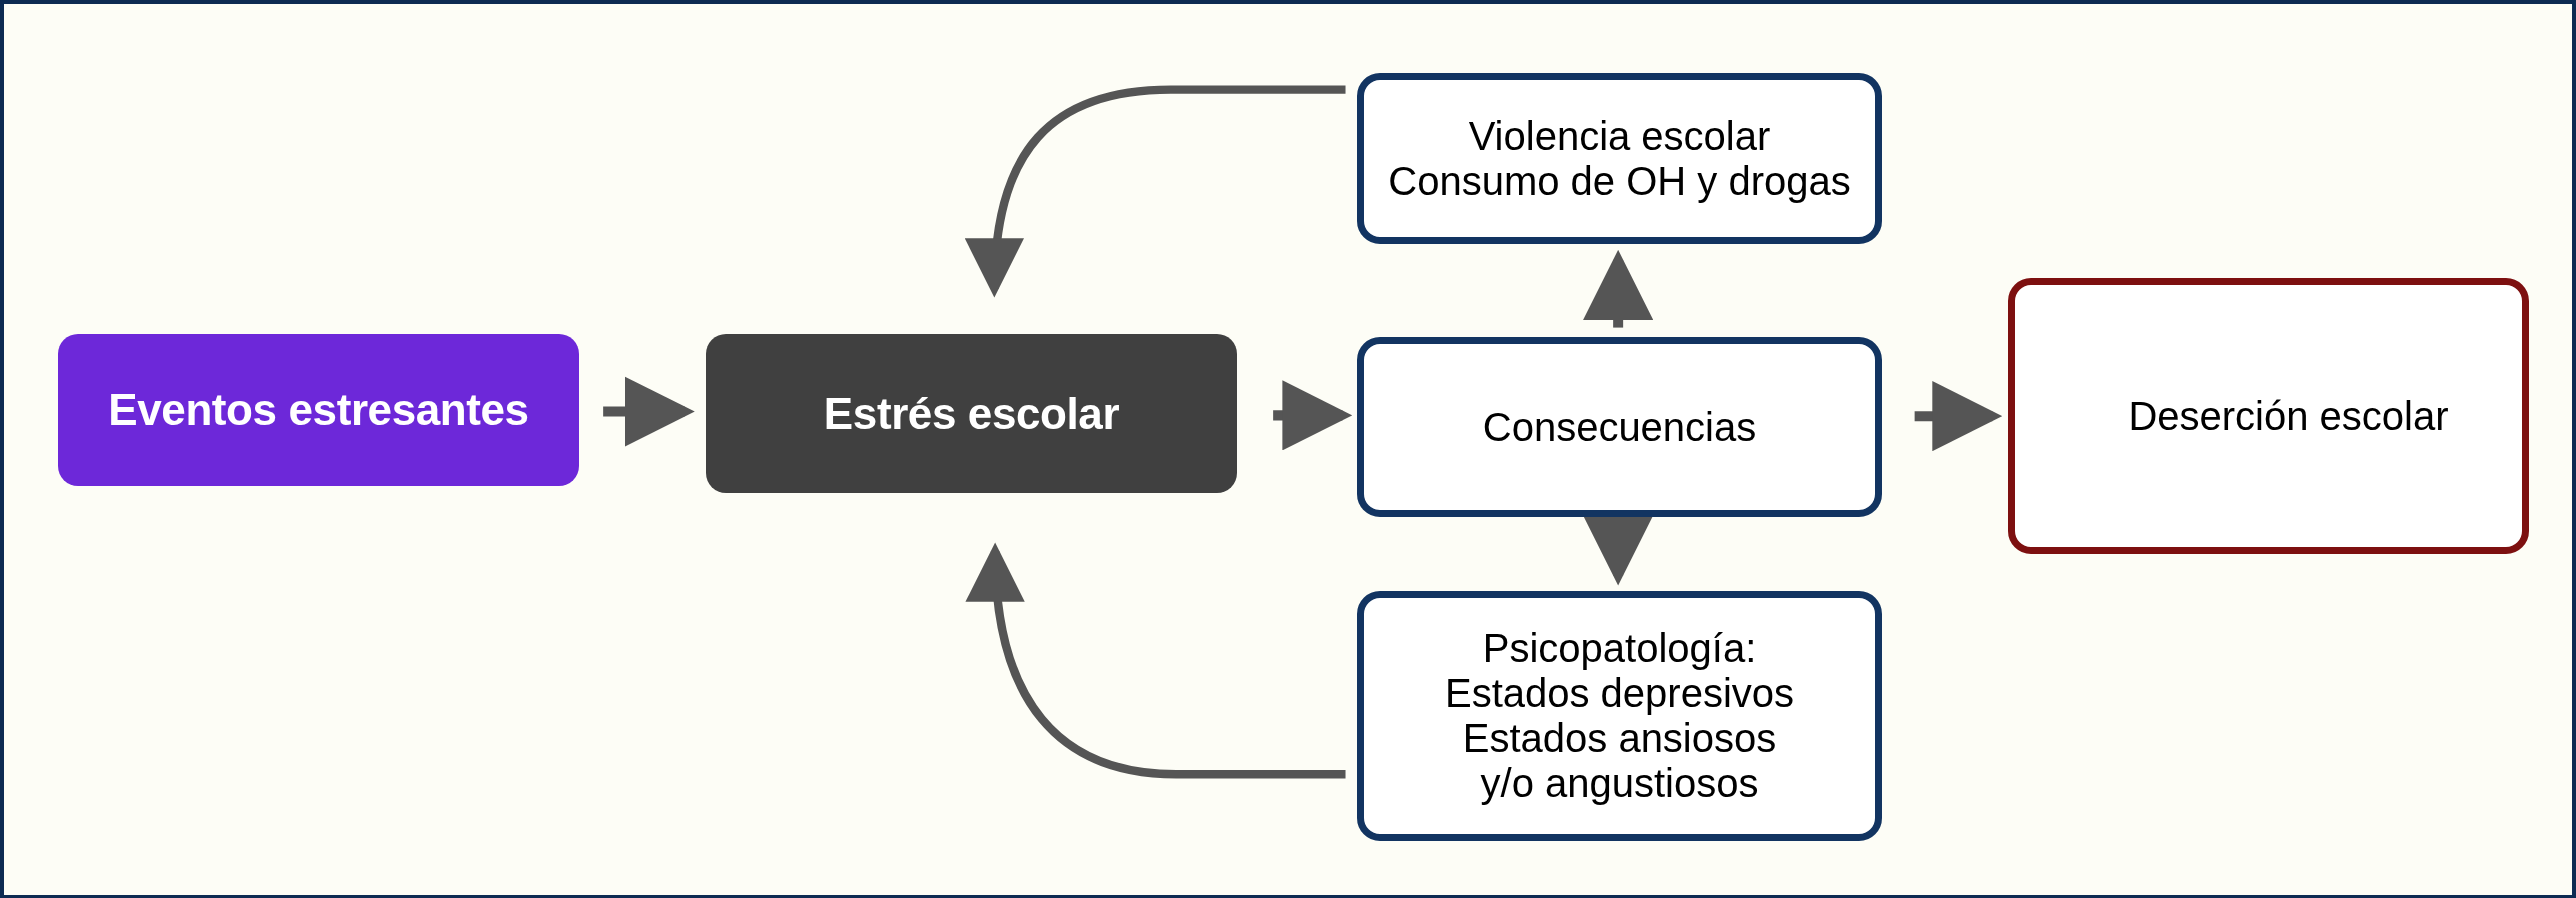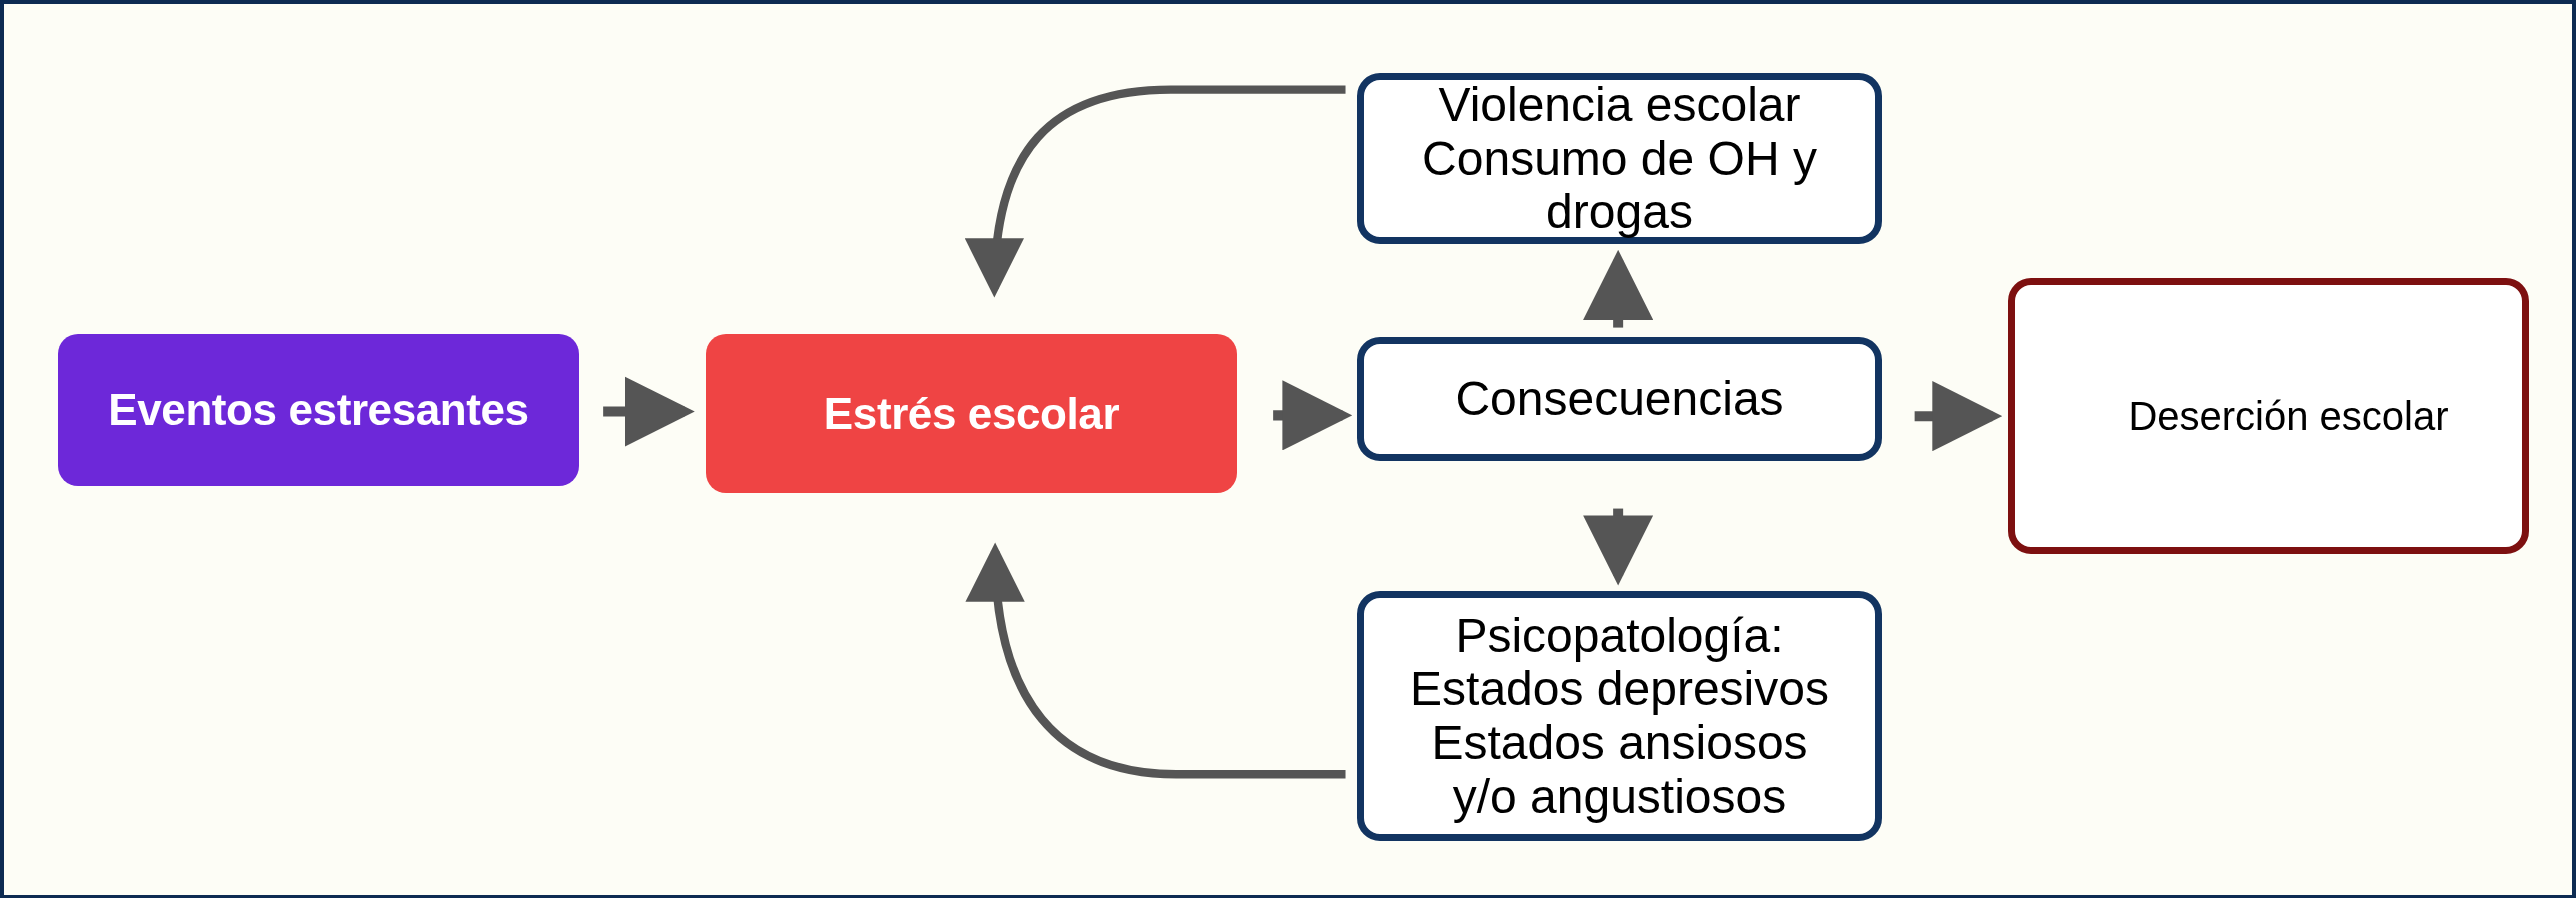--- a/index.html
+++ b/index.html
@@ -49,44 +49,44 @@
     color: #ffffff;
     font-size: 44px;
     font-weight: bold;
     letter-spacing: -0.4px;
   }
 
   
   #node-estres {
     left: 702px; top: 330px;
     width: 531px; height: 159px;
-    background: #ef4444;
+    background: #404040;
     border-radius: 20px;
     color: #ffffff;
     font-size: 44px;
     font-weight: bold;
     letter-spacing: -0.4px;
   }
 
   
   .node-outline-blue {
     background: #ffffff;
     border: 7px solid #123461;
     border-radius: 23px;
     color: #000000;
-    font-size: 48px;
+    font-size: 40px;
     font-weight: normal;
   }
   #node-violencia {
     left: 1353px; top: 69px;
     width: 525px; height: 171px;
   }
   #node-consecuencias {
     left: 1353px; top: 333px;
-    width: 525px; height: 124px; align-items: center;
+    width: 525px; height: 180px; align-items: center;
   }
   #node-psicopatologia {
     left: 1353px; top: 587px;
     width: 525px; height: 250px; text-align: center;
   }
 
   
   #node-desercion {
     left: 2004px; top: 274px;
     width: 521px; height: 276px;

